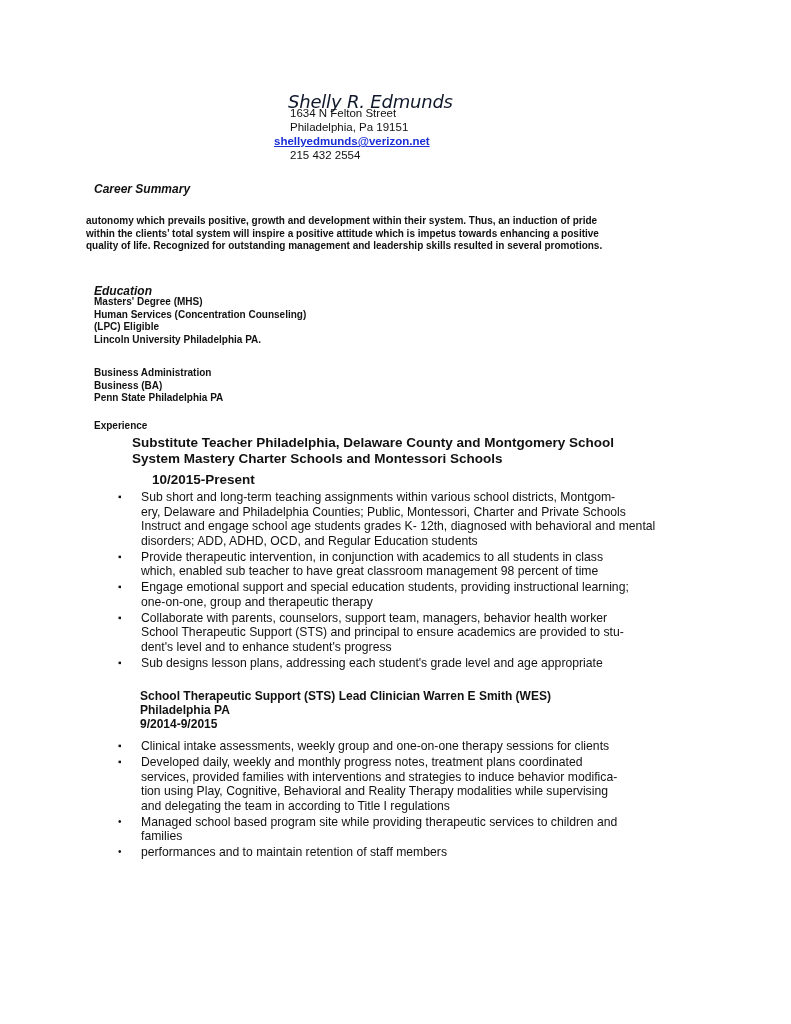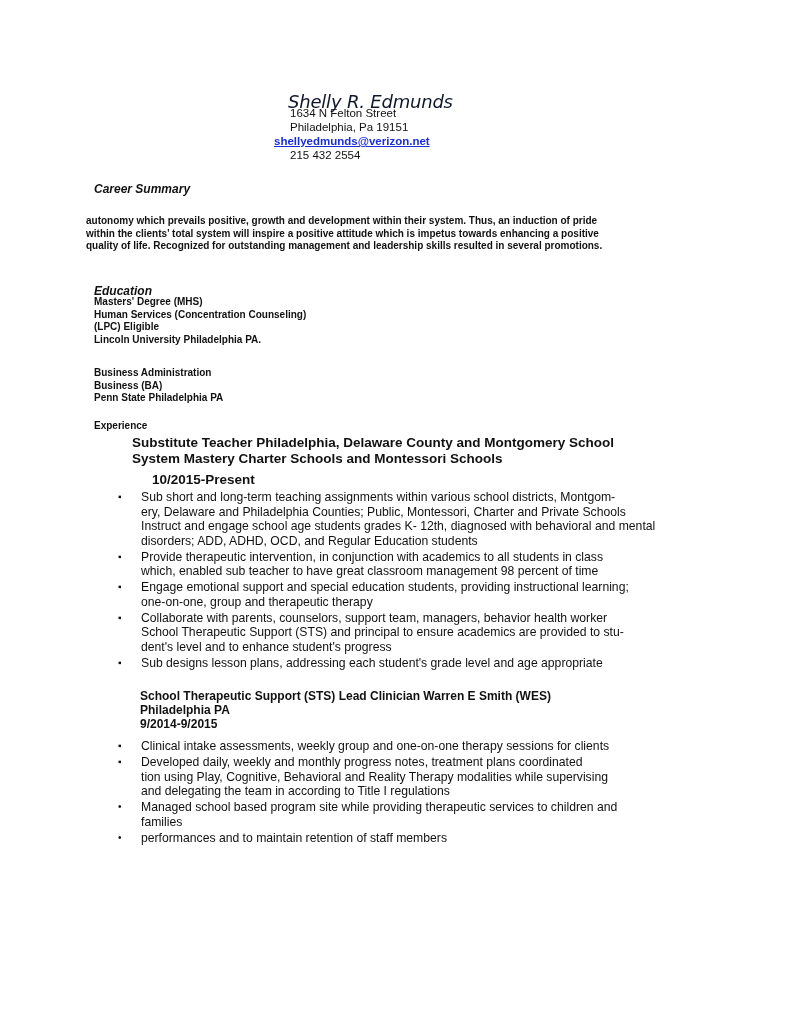--- a/index.html
+++ b/index.html
@@ -95,20 +95,21 @@
 </div>
 
 <ul class="bullets" style="left:116px; top:739px;">
   <li>
     <span class="dot">▪</span>
     <span class="line">Clinical intake assessments, weekly group and one-on-one therapy sessions for clients</span>
   </li>
   <li>
     <span class="dot">▪</span>
     <span class="line">Developed daily, weekly and monthly progress notes, treatment plans coordinated</span>
+    <span class="line">services, provided families with interventions and strategies to induce behavior modifica-</span>
     <span class="line">tion using Play, Cognitive, Behavioral and Reality Therapy modalities while supervising</span>
     <span class="line">and delegating the team in according to Title I regulations</span>
   </li>
   <li>
     <span class="dot">•</span>
     <span class="line">Managed school based program site while providing therapeutic services to children and</span>
     <span class="line">families</span>
   </li>
   <li>
     <span class="dot">•</span>

